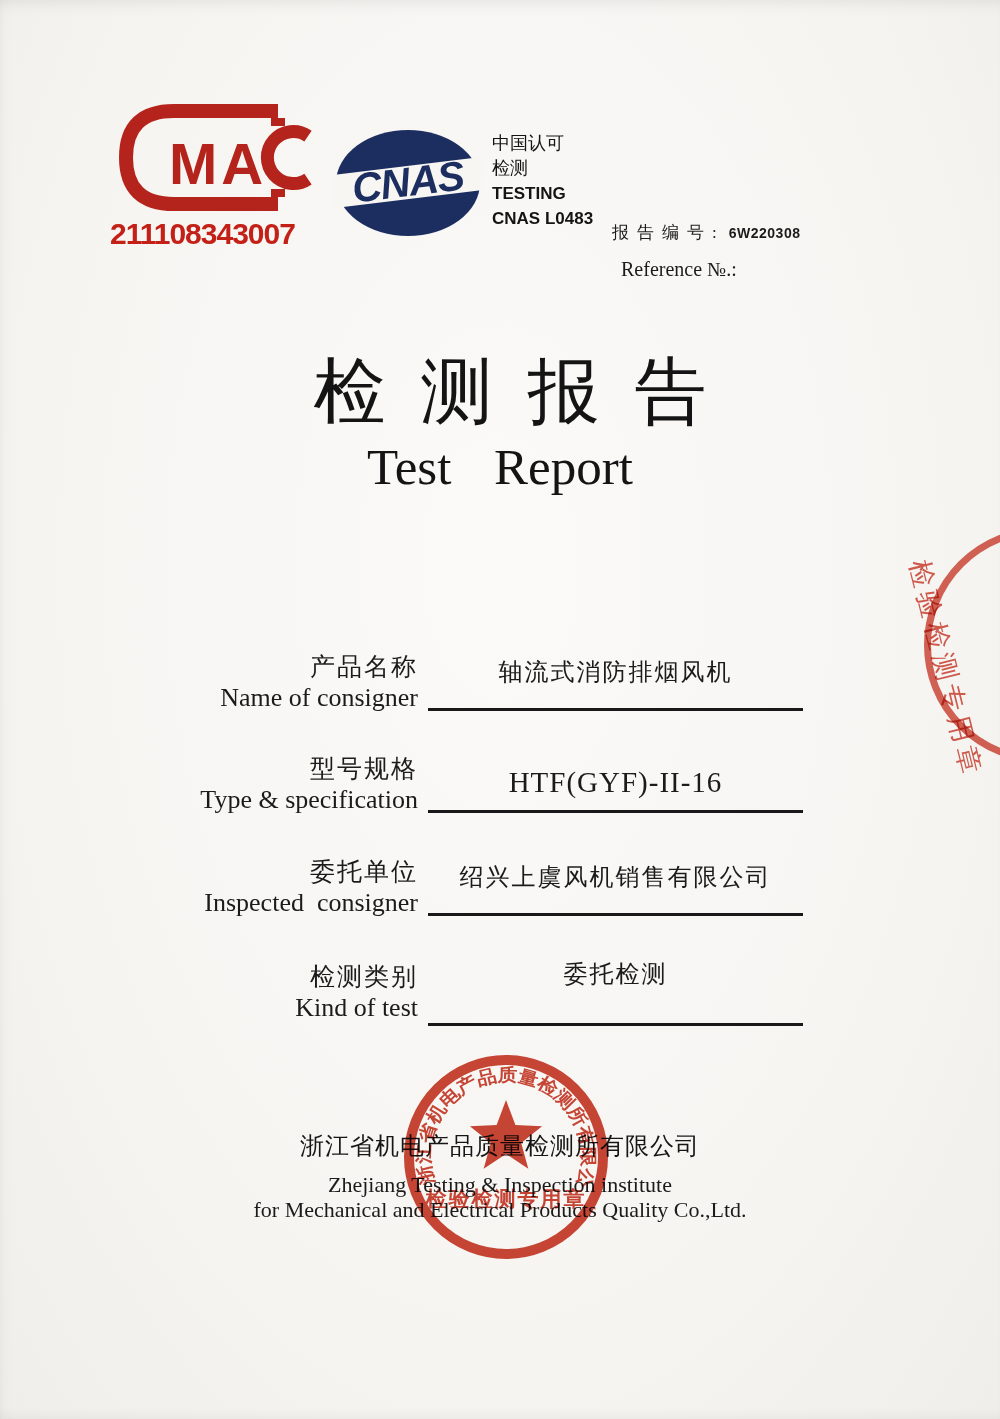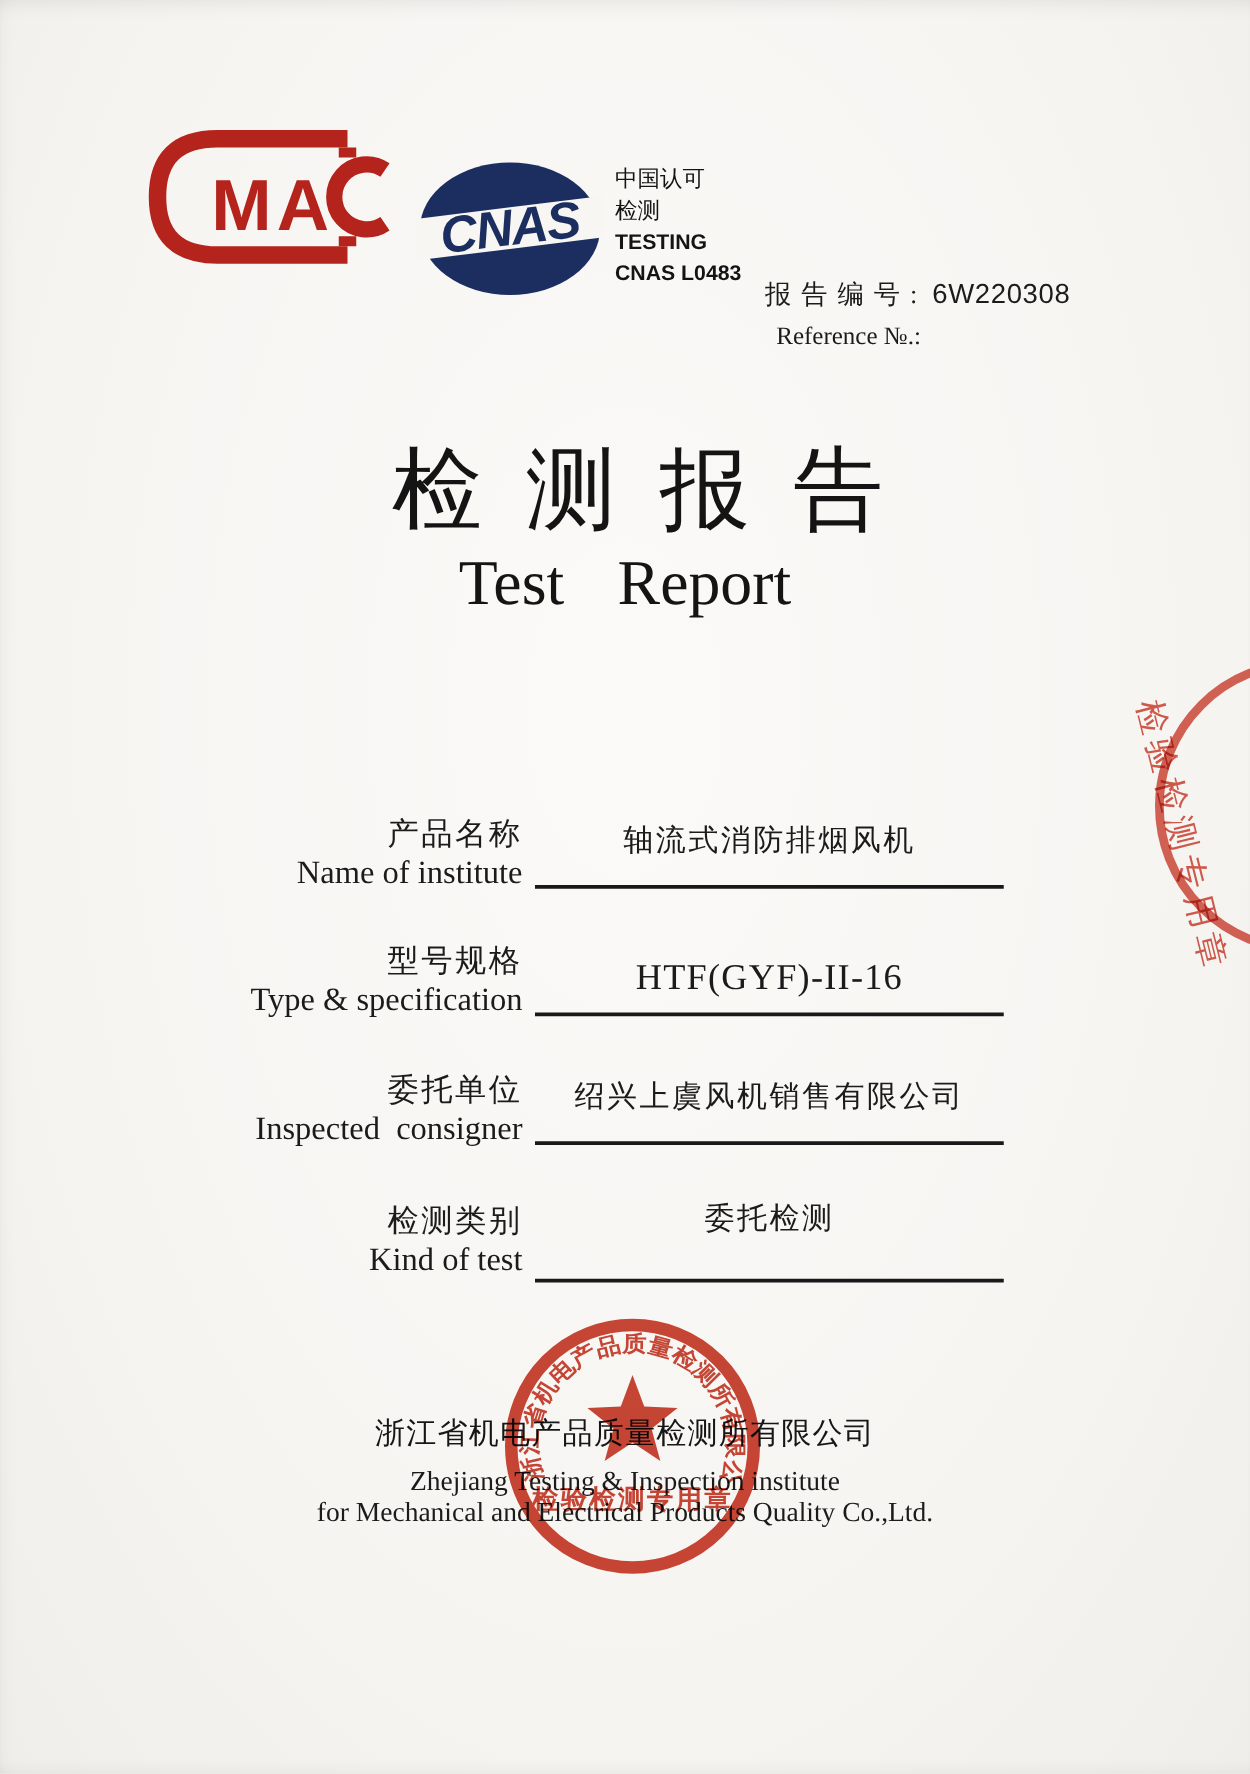--- a/index.html
+++ b/index.html
@@ -21,22 +21,22 @@
   .cma-logo   { left:112px; top:100px; width:205px; height:115px; }
   .cma-number { left:110px; top:217px; width:210px;
                 font-family:"Liberation Sans", sans-serif; font-weight:bold;
                 font-size:30px; letter-spacing:-1px; color:#c32017; }
   .cnas-logo  { left:333px; top:127px; width:150px; height:112px; }
   .accred     { left:492px; top:131px; line-height:25px; font-size:18px; color:#141414;
                 font-family:"Liberation Serif", serif; }
   .accred .en { font-family:"Liberation Sans", sans-serif; font-weight:bold; font-size:17px; }
 
   .report-no  { left:612px; top:221px; white-space:nowrap; }
-  .report-no .lbl { font-size:21px; letter-spacing:8px; }
-  .report-no .val { font-family:"Liberation Sans", sans-serif; font-weight:normal; font-size:22px; letter-spacing:.5px; }
+  .report-no .lbl { font-size:17px; letter-spacing:8px; }
+  .report-no .val { font-family:"Liberation Sans", sans-serif; font-weight:bold; font-size:14px; letter-spacing:.5px; }
   .reference  { left:621px; top:258px; font-size:20px; }
 
   
   .title-zh { left:0; width:1000px; top:344px; text-align:center;
               font-size:72px; letter-spacing:35px; text-indent:35px; font-weight:500; color:#141414;padding-left:20px; }
   .title-en { left:0; width:1000px; top:438px; text-align:center;
               font-size:51px; word-spacing:30px; color:#141414; }
 
   
   .edge-stamp-ring { left:924px; top:527px; width:236px; height:236px;
@@ -77,20 +77,21 @@
 <body>
 
 <div class="page">
 
   <svg class="abs cma-logo" viewBox="0 0 205 115" xmlns="http://www.w3.org/2000/svg">
     <path d="M 166,11 L 62,11 Q 14,11 14,57.5 Q 14,104 62,104 L 166,104" fill="none" stroke="#b5241c" stroke-width="14"></path>
     <path d="M 166,18 L 166,26 M 166,97 L 166,89" stroke="#b5241c" stroke-width="14" fill="none"></path>
     <text x="57" y="84" font-family="'Liberation Sans', sans-serif" font-weight="bold" font-size="58" letter-spacing="4" fill="#b5241c">MA</text>
     <path d="M 196,36 A 26,26 0 1 0 196,79" fill="none" stroke="#b5241c" stroke-width="13"></path>
   </svg>
+  <div class="abs cma-number">211108343007</div>
 
   <svg class="abs cnas-logo" viewBox="0 0 150 112" xmlns="http://www.w3.org/2000/svg">
     <ellipse cx="75" cy="56" rx="72" ry="53" fill="#1c2e5f"></ellipse>
     <g transform="rotate(-7 75 56)">
       <rect x="-10" y="39" width="170" height="33" fill="#f7f6f3"></rect>
       <text x="75" y="69" text-anchor="middle" font-family="'Liberation Sans', sans-serif" font-weight="bold" font-style="italic" font-size="41" letter-spacing="-1" fill="#1c2e5f">CNAS</text>
     </g>
   </svg>
 
   <div class="abs accred">
@@ -107,21 +108,21 @@
   <div class="abs reference">Reference №.:</div>
 
   <div class="abs title-zh">检测报告</div>
   <div class="abs title-en">Test Report</div>
 
   <div class="abs edge-stamp-ring"></div>
   <div class="abs edge-stamp-text">检验检测专用章</div>
 
   <div class="row r1">
     <div class="label-zh">产品名称</div>
-    <div class="label-en">Name of institute</div>
+    <div class="label-en">Name of consigner</div>
     <div class="value">轴流式消防排烟风机</div>
     <div class="underline"></div>
   </div>
   <div class="row r2">
     <div class="label-zh">型号规格</div>
     <div class="label-en">Type &amp; specification</div>
     <div class="value latin">HTF(GYF)-II-16</div>
     <div class="underline"></div>
   </div>
   <div class="row r3">

